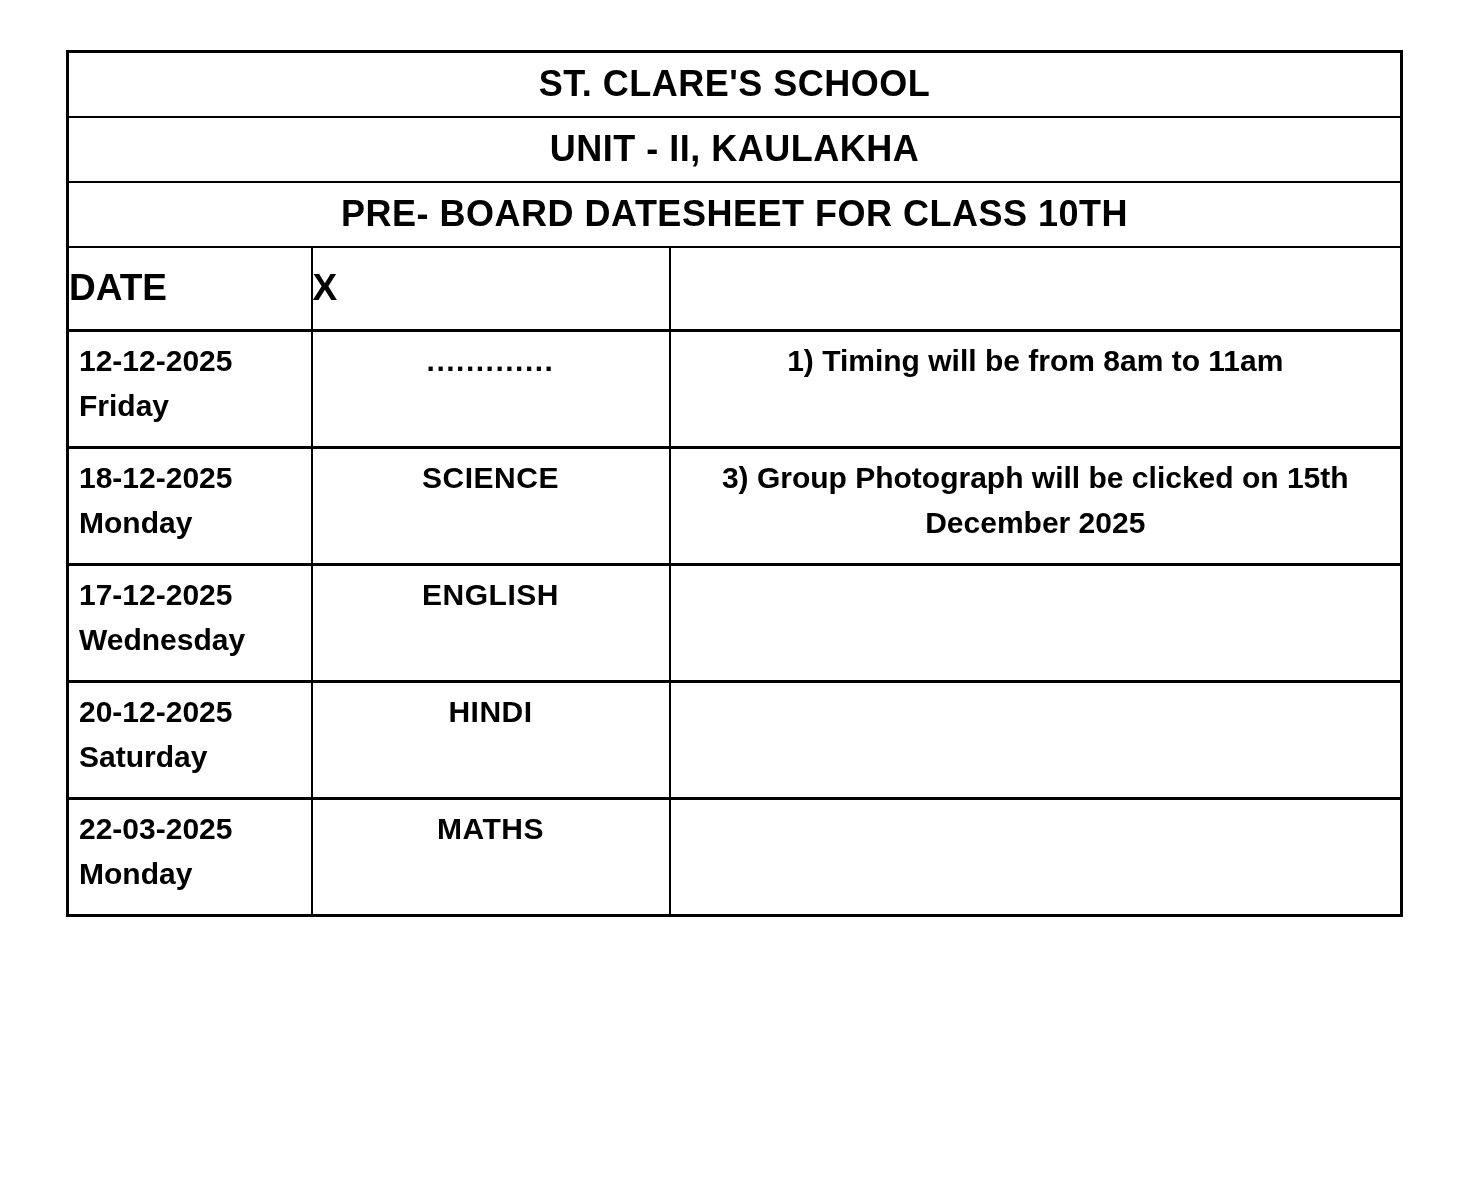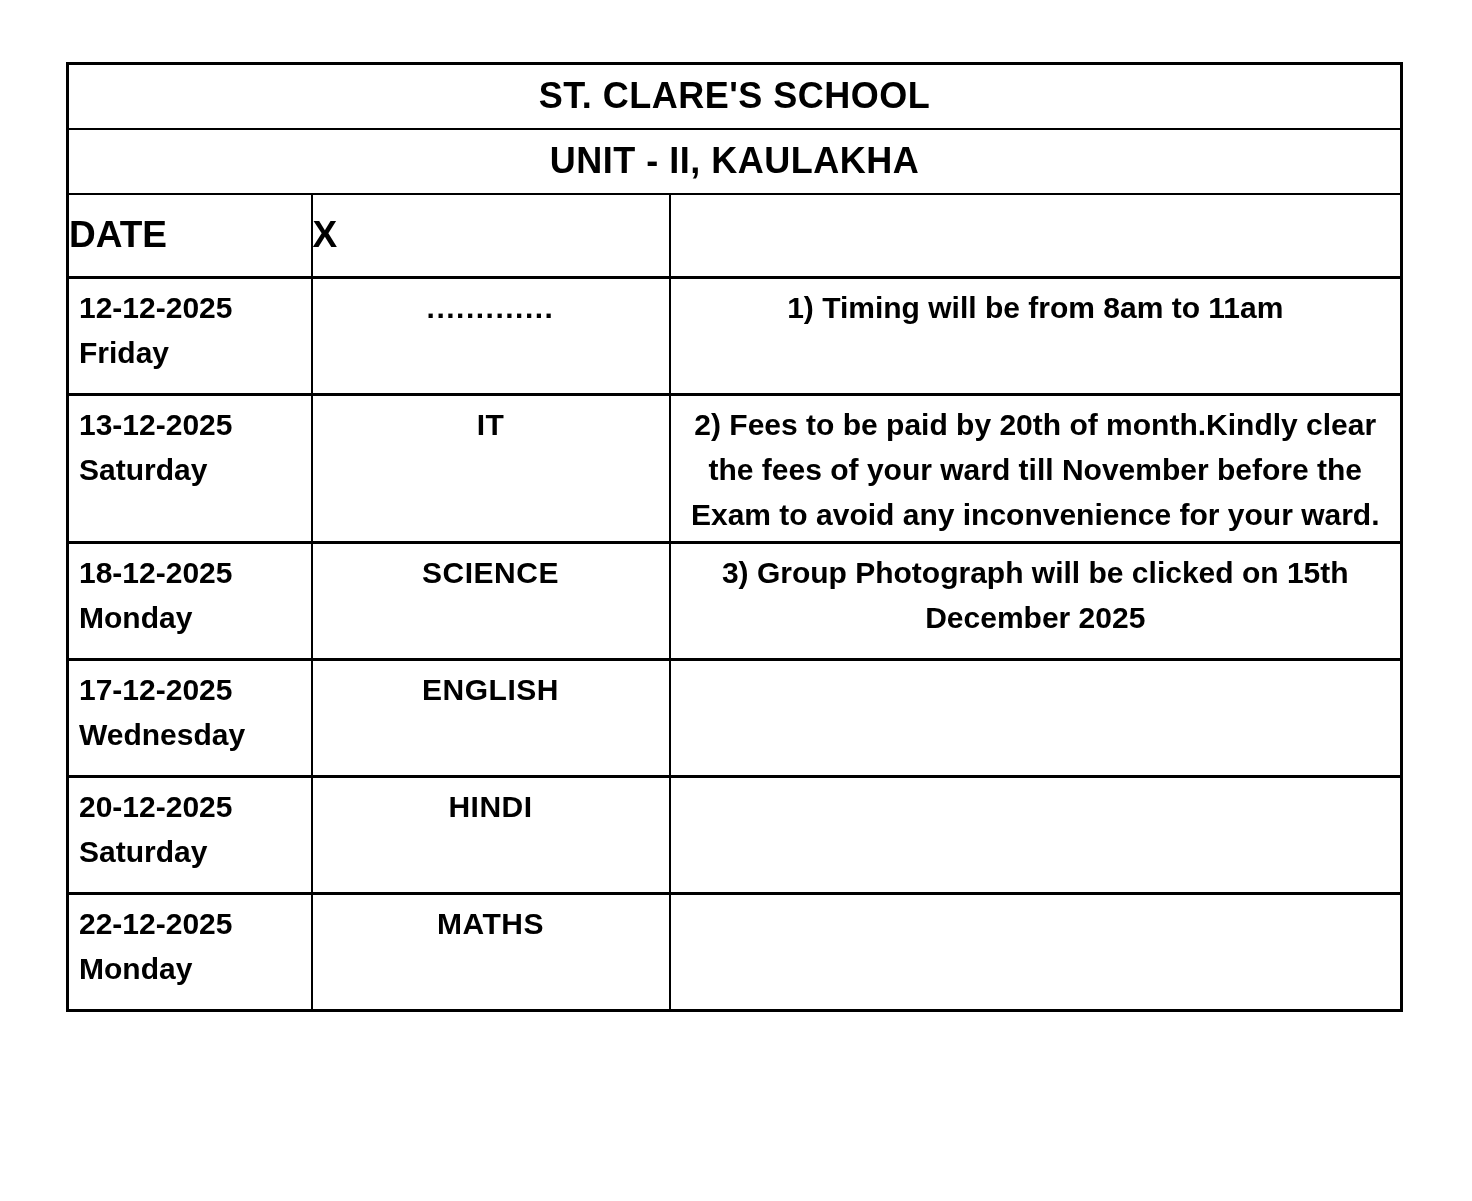--- a/index.html
+++ b/index.html
@@ -3,21 +3,21 @@
 <meta charset="utf-8">
 <style>
   * { margin: 0; padding: 0; box-sizing: border-box; }
   html, body {
     width: 1472px; height: 1201px;
     background: #ffffff;
     color: #000000;
     font-family: "Liberation Sans", sans-serif;
     overflow: hidden;
   }
-  .sheet { position: absolute; left: 66px; top: 62px; }
+  .sheet { position: absolute; left: 66px; top: 50px; }
   table.datesheet {
     border-collapse: collapse;
     table-layout: fixed;
     width: 1334px;
     background: #ffffff;
     border: 3px solid #000000;
   }
   col.c1 { width: 244px; }
   col.c2 { width: 358px; }
   col.c3 { width: 732px; }
@@ -71,43 +71,38 @@
         <col class="c2">
         <col class="c3">
     </colgroup>
     <tbody>
       <tr class="title-row">
         <td colspan="3">ST. CLARE'S SCHOOL</td>
       </tr>
       <tr class="title-row">
         <td colspan="3">UNIT - II, KAULAKHA</td>
       </tr>
+      <tr class="title-row">
+        <td colspan="3">PRE- BOARD DATESHEET FOR CLASS 10TH</td>
+      </tr>
       <tr class="colhead-row">
         <td>DATE</td>
         <td>X</td>
         <td></td>
       </tr>
 
   <tr class="data-row">
     <td class="date-cell">
       <div>12-12-2025</div>
       <div>Friday</div>
     </td>
     <td class="subject-cell dots">.............</td>
     <td class="note-cell">1) Timing will be from 8am to 11am</td>
   </tr>
 
-  <tr class="data-row">
-    <td class="date-cell">
-      <div>13-12-2025</div>
-      <div>Saturday</div>
-    </td>
-    <td class="subject-cell">IT</td>
-    <td class="note-cell">2) Fees to be paid by 20th of month.Kindly clear the fees of your ward till November before the Exam to avoid any inconvenience for your ward.</td>
-  </tr>
 
   <tr class="data-row">
     <td class="date-cell">
       <div>18-12-2025</div>
       <div>Monday</div>
     </td>
     <td class="subject-cell">SCIENCE</td>
     <td class="note-cell">3) Group Photograph will be clicked on 15th December 2025</td>
   </tr>
 
@@ -125,21 +120,21 @@
     <td class="date-cell">
       <div>20-12-2025</div>
       <div>Saturday</div>
     </td>
     <td class="subject-cell">HINDI</td>
     <td class="note-cell"></td>
   </tr>
 
   <tr class="data-row">
     <td class="date-cell">
-      <div>22-12-2025</div>
+      <div>22-03-2025</div>
       <div>Monday</div>
     </td>
     <td class="subject-cell">MATHS</td>
     <td class="note-cell"></td>
   </tr>
 </tbody>
   </table>
 </div>
 
 </body></html>

